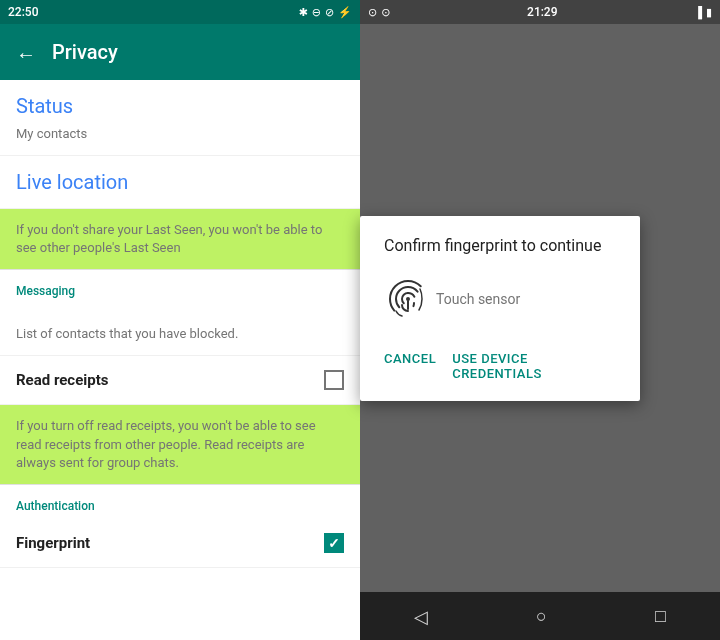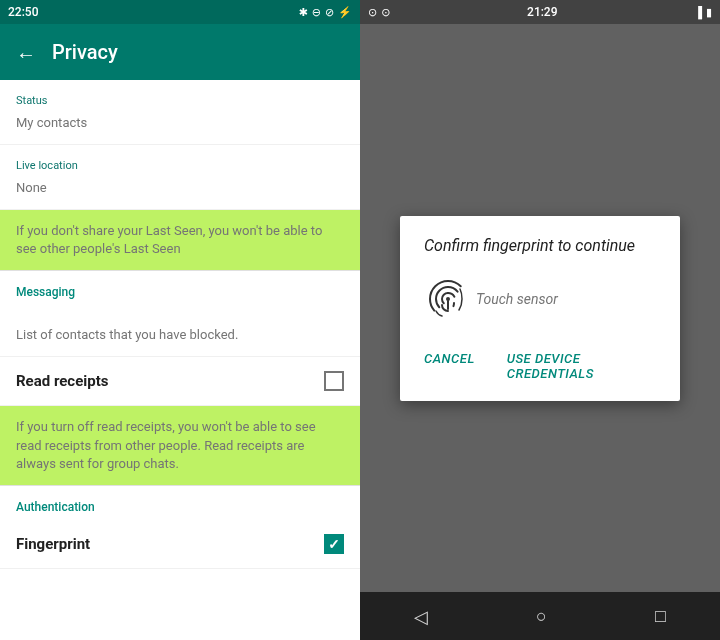--- a/index.html
+++ b/index.html
@@ -66,22 +66,22 @@
       overflow-y: auto;
       background: #fff;
     }
 
     .settings-item {
       padding: 14px 16px;
       border-bottom: 1px solid #f0f0f0;
       background: #fff;
     }
     .settings-item .item-title {
-      font-size: 11px;
-      color: #0f766e;
+      font-size: 20px;
+      color: #3b82f6;
       font-weight: 400;
     }
     .settings-item .item-subtitle {
       font-size: 13px;
       color: #757575;
       margin-top: 8px;
     }
 
     .info-box {
       background: #bef264;
@@ -180,22 +180,21 @@
     .status-bar-right .icons-right span {
       color: #fff;
       font-size: 11px;
     }
 
     
     .dialog-backdrop {
       flex: 1;
       display: flex;
       align-items: center;
-      justify-content: center;
-      font-style: italic;
+      justify-content: flex-start;
     }
 
     .dialog {
       background: #fff;
       width: 280px;
       border-radius: 2px;
       padding: 20px 24px 16px 24px;
       box-shadow: 0 4px 16px rgba(0,0,0,0.4);
     }
     .dialog-title {
@@ -214,21 +213,21 @@
       height: 48px;
       flex-shrink: 0;
     }
     .dialog-content-text {
       font-size: 14px;
       color: #757575;
     }
     .dialog-actions {
       display: flex;
       justify-content: flex-end;
-      gap: 32px;
+      gap: 16px;
     }
     .dialog-btn {
       font-size: 13px;
       font-weight: 500;
       text-transform: uppercase;
       color: #00897B;
       cursor: pointer;
       padding: 4px 0;
       letter-spacing: 0.5px;
     }
@@ -283,21 +282,20 @@
 
   <div class="settings-list">
 
     <div class="settings-item">
       <div class="item-title">Status</div>
       <div class="item-subtitle">My contacts</div>
     </div>
 
     <div class="settings-item">
       <div class="item-title">Live location</div>
-      <div class="item-subtitle">None</div>
     </div>
 
     <div class="info-box">
       <div class="info-text">If you don't share your Last Seen, you won't be able to see other people's Last Seen</div>
     </div>
 
     <div class="section-header">
       <div class="section-title">Messaging</div>
     </div>
 

